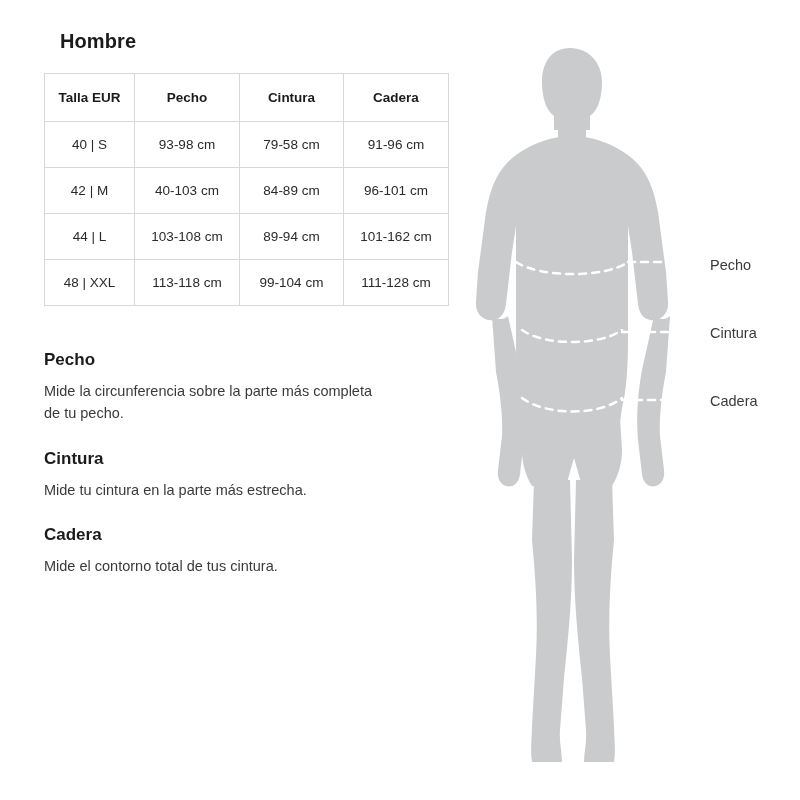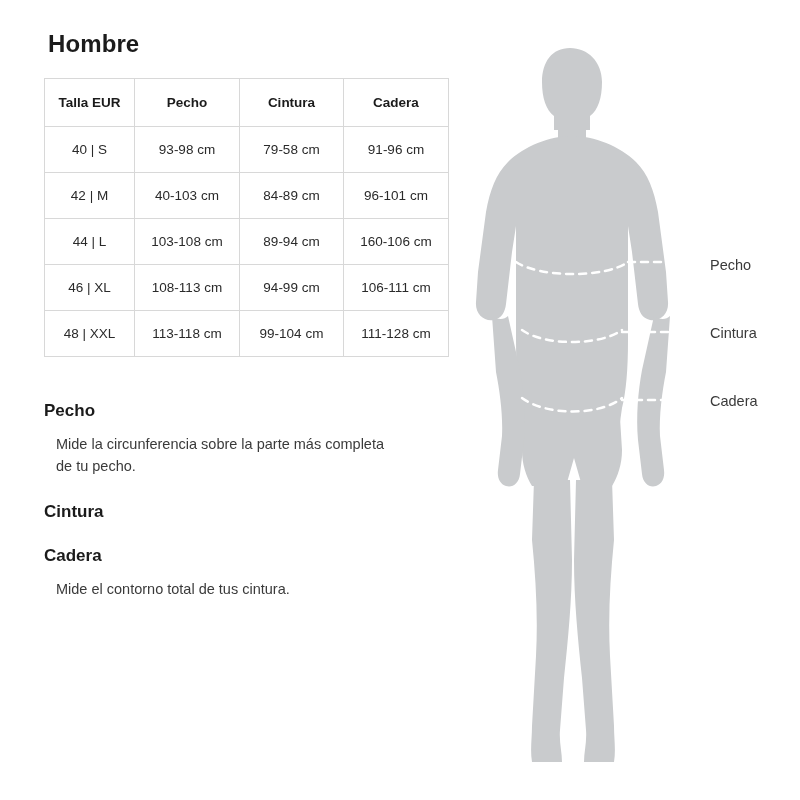--- a/index.html
+++ b/index.html
@@ -21,24 +21,24 @@
 
   
   .left-col {
     position: absolute;
     left: 44px;
     top: 30px;
     width: 404px;
   }
 
   .section-title {
-    font-size: 24px;
-    font-weight: bold;
-    color: #1b1b1b;
-    margin: 0 0 20px 4px;
+    font-size: 20px;
+    font-weight: bold;
+    color: #1b1b1b;
+    margin: 0 0 20px 16px;
     letter-spacing: 0.1px;
   }
 
   table.size-table {
     border-collapse: collapse;
     width: 404px;
     table-layout: fixed;
   }
   table.size-table th,
   table.size-table td {
@@ -76,21 +76,21 @@
   .measure-name {
     font-size: 17px;
     font-weight: bold;
     color: #1b1b1b;
     margin: 0 0 10px 0;
   }
   .measure-desc {
     font-size: 14.5px;
     line-height: 1.55;
     color: #3a3a3a;
-    margin: 12px;
+    margin: 0;
     max-width: 330px;
   }
 
   
   .figure-area {
     position: absolute;
     left: 470px;
     top: 40px;
     width: 330px;
     height: 740px;
@@ -144,46 +144,41 @@
         <tr>
           <td>42 | M</td>
           <td>40-103 cm</td>
           <td>84-89 cm</td>
           <td>96-101 cm</td>
         </tr>
         <tr>
           <td>44 | L</td>
           <td>103-108 cm</td>
           <td>89-94 cm</td>
-          <td>160-106 cm</td>
-        </tr>
-        <tr>
-          <td>46 | XL</td>
-          <td>108-113 cm</td>
-          <td>94-99 cm</td>
-          <td>106-111 cm</td>
+          <td>101-162 cm</td>
         </tr>
         <tr>
           <td>48 | XXL</td>
           <td>113-118 cm</td>
           <td>99-104 cm</td>
           <td>111-128 cm</td>
         </tr>
       </tbody>
     </table>
 
     <div class="howto">
 
       <div class="measure-block">
         <h3 class="measure-name">Pecho</h3>
         <p class="measure-desc">Mide la circunferencia sobre la parte más completa de tu pecho.</p>
       </div>
 
       <div class="measure-block">
         <h3 class="measure-name">Cintura</h3>
+        <p class="measure-desc">Mide tu cintura en la parte más estrecha.</p>
       </div>
 
       <div class="measure-block">
         <h3 class="measure-name">Cadera</h3>
         <p class="measure-desc">Mide el contorno total de tus cintura.</p>
       </div>
     </div>
   </div>
 
   <div class="figure-area">

